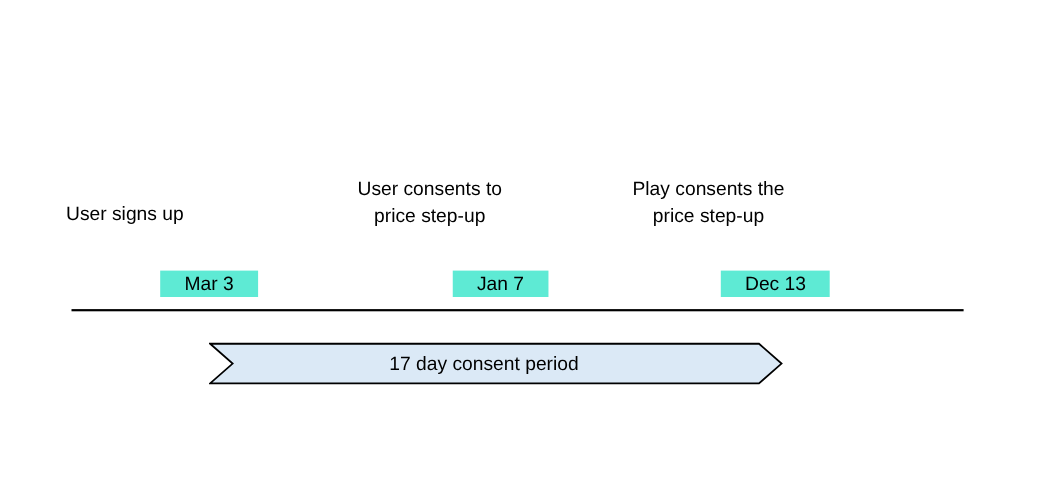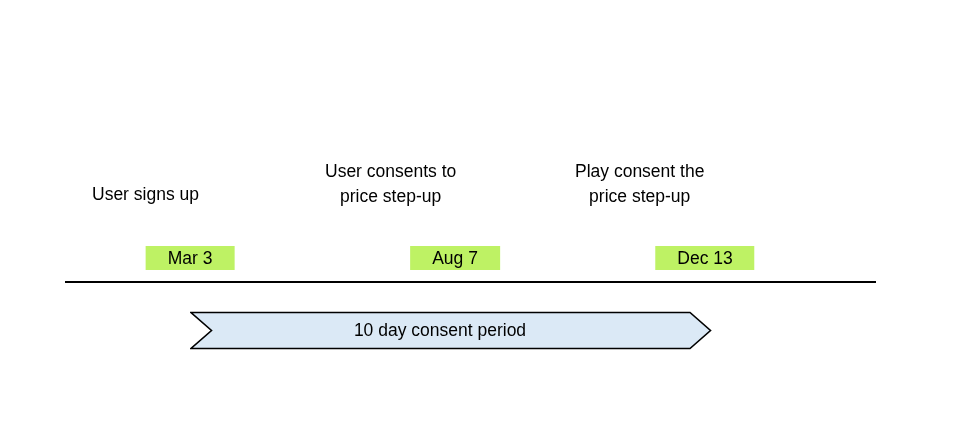--- a/index.html
+++ b/index.html
@@ -37,32 +37,32 @@
   .event-2 { left: 455px; }
   .event-3 { left: 705px; }
   .event-label {
     font-size: 17.5px;
     line-height: 25px;
     color: #000000;
     text-align: center;
     white-space: pre-line;
     margin-bottom: 14px;
   }
-  .event-1 .event-label { padding-top: 21px; margin-left: 32px; }
+  .event-1 .event-label { padding-top: 21px; }
   .event-tick {
     width: 2px;
     flex: 1;
     background: #000000;
   }
   .event-date {
     position: absolute;
     bottom: 12px;
     left: 50%;
     transform: translateX(-50%);
-    background: #bef264;
+    background: #5eead4;
     font-size: 17.5px;
     line-height: 22px;
     padding: 1px 22px;
     white-space: nowrap;
     z-index: 2;
     color: #000000;
   }
   .banner {
     position: absolute;
     left: 190px;
@@ -99,30 +99,30 @@
   <div class="event event-1">
     <div class="event-label">User signs up</div>
     <div class="event-tick"></div>
     <div class="event-date">Mar 3</div>
   </div>
 
   <div class="event event-2">
     <div class="event-label">User consents to
 price step-up</div>
     <div class="event-tick"></div>
-    <div class="event-date">Aug 7</div>
+    <div class="event-date">Jan 7</div>
   </div>
 
   <div class="event event-3">
-    <div class="event-label">Play consent the
+    <div class="event-label">Play consents the
 price step-up</div>
     <div class="event-tick"></div>
     <div class="event-date">Dec 13</div>
   </div>
 
   <div class="banner">
     <svg width="522" height="39" viewBox="0 0 522 39">
       <polygon points="1,1.5 500,1.5 520.5,19.5 500,37.5 1,37.5 21.5,19.5" stroke="#000000" stroke-width="1.6" stroke-linejoin="miter" fill="#dbe9f6"></polygon>
     </svg>
-    <div class="banner-label">10 day consent period</div>
+    <div class="banner-label">17 day consent period</div>
   </div>
 
 </div>
 
 </body></html>

